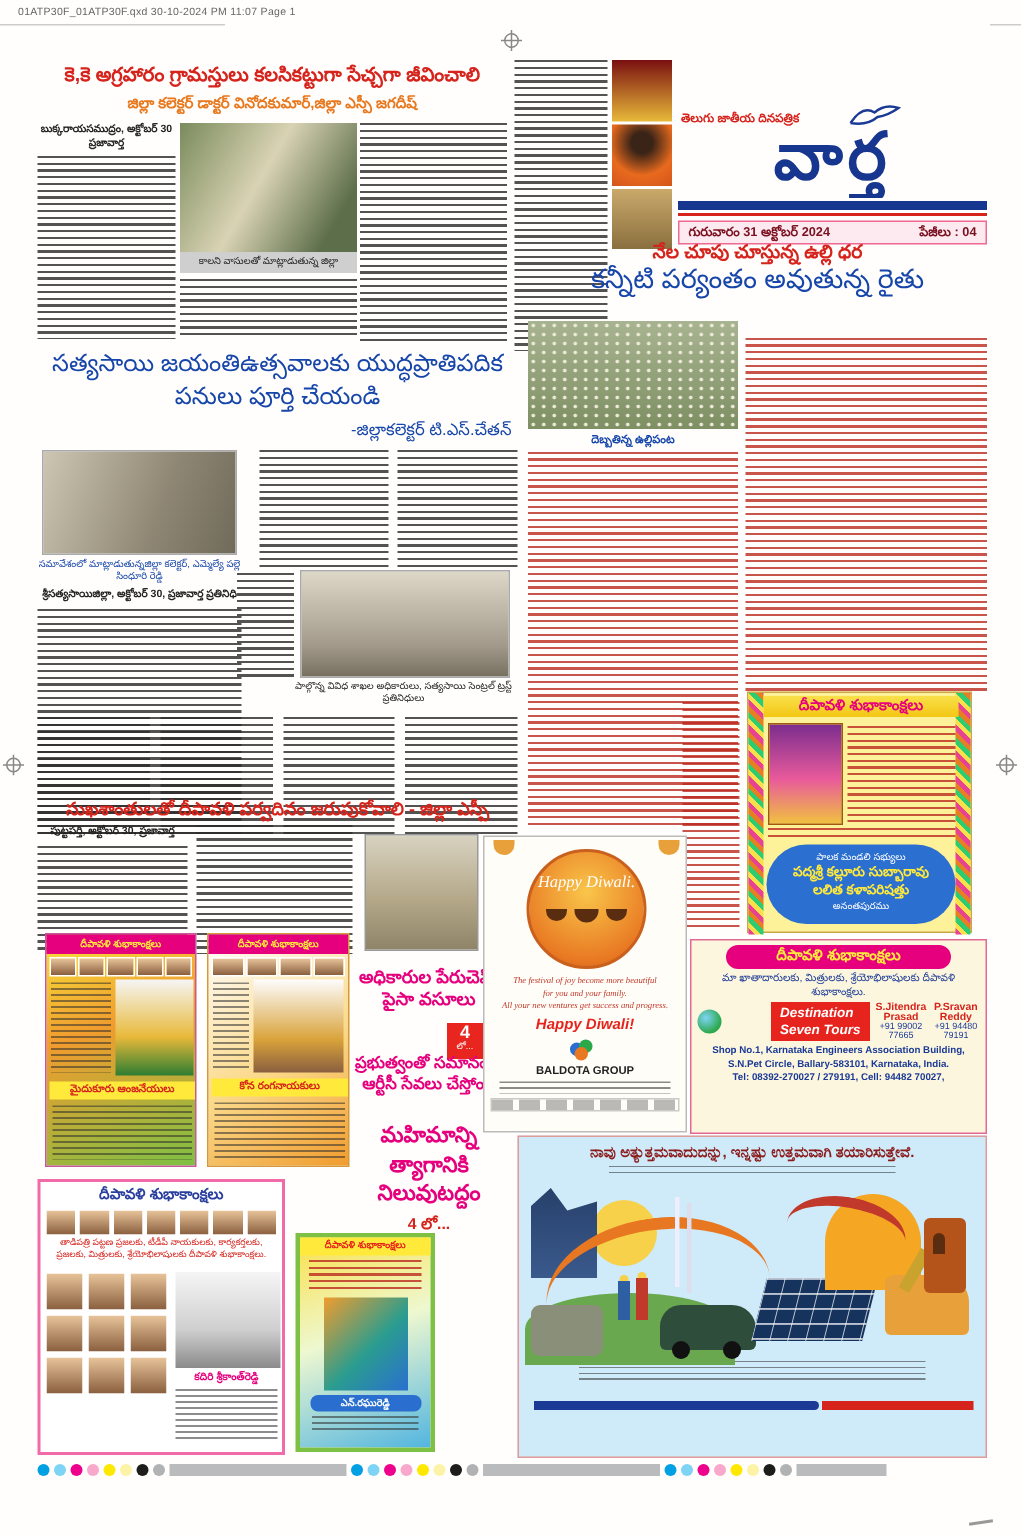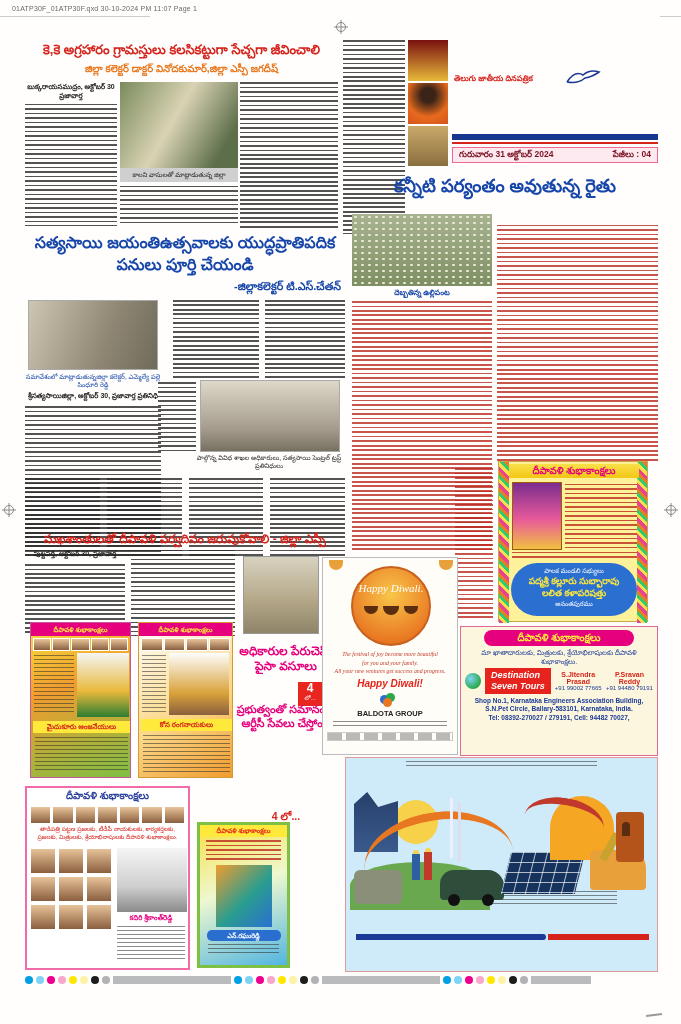--- a/index.html
+++ b/index.html
@@ -23,21 +23,21 @@
   .ph-officer{background:linear-gradient(#d8d2c0,#b5a98a 55%,#8f8468);}
   .ph-man1{background:linear-gradient(#f5f5f5,#e8b93a 60%,#2e7d32);}
   .ph-man2{background:linear-gradient(#fdfdfd,#d9a23a 65%,#8a5f3f);}
   .ph-namaste{background:linear-gradient(#f5f5f5,#cfcfcf 60%,#8a8a8a);}
   .ph-man3{background:linear-gradient(135deg,#f09c2e,#2a9d8f 55%,#2a6fd0);}
   .ph-lakshmi{background:linear-gradient(#7b2d8e,#e85a9b 55%,#f0c040);}
   .face{background:linear-gradient(#e8c49a,#8a5f3f);border:1px solid #fff;box-sizing:border-box;}
   .cap{font-size:6.5px;line-height:1.25;text-align:center;color:#1d1d1d;}
   .capblue{color:#1746aa;}
   .hl-red{color:#d6231c;font-weight:bold;text-align:center;}
-  .hl-blue{color:#1746aa;font-weight:bold;text-align:center;}
+  .hl-blue{color:#1746aa;font-weight:normal;text-align:center;}
   .mag{color:#e6007e;font-weight:bold;text-align:center;}
   .dot{width:8px;height:8px;border-radius:50%;display:inline-block;}
   .gbar{height:8px;background:#b9bbbd;display:inline-block;}
   .cbar{display:flex;align-items:center;gap:3px;}
   .bordered{box-sizing:border-box;}
 </style>
 </head>
 <body>
 
 <div class="page">
@@ -77,28 +77,31 @@
 
   <div class="abs" style="left:408px;top:40px;width:40px;height:128px;">
     <div class="ph ph-shrine" style="width:40px;height:41px;margin-bottom:2px;"></div>
     <div class="ph ph-sai" style="width:40px;height:41px;margin-bottom:2px;"></div>
     <div class="ph ph-temple" style="width:40px;height:40px;"></div>
   </div>
   <div class="abs" style="left:454px;top:74px;font-size:8px;font-weight:bold;color:#d6231c;">తెలుగు జాతీయ దినపత్రిక</div>
   <svg class="abs" style="left:565px;top:68px;" width="36" height="20">
     <path d="M2 14 Q10 2 18 7 Q25 1 34 4 Q27 9 20 10 Q13 16 2 14" fill="none" stroke="#1a3a96" stroke-width="1.6"></path>
   </svg>
+  <div class="abs" style="left:452px;top:78px;width:206px;height:54px;color:#16368f;font-weight:bold;font-size:44px;line-height:54px;
+              text-align:center;letter-spacing:3px;overflow:hidden;">వార్త</div>
   <div class="abs" style="left:452px;top:134px;width:206px;height:6px;background:#16368f;"></div>
   <div class="abs" style="left:452px;top:142px;width:206px;height:2px;background:#d6231c;"></div>
   <div class="abs" style="left:452px;top:147px;width:206px;height:16px;background:#fdeaf0;border:1px solid #ef6a93;box-sizing:border-box;
               display:flex;justify-content:space-between;align-items:center;padding:0 6px;font-size:8.5px;font-weight:bold;color:#7a1020;">
     <span>గురువారం 31 అక్టోబర్ 2024</span>
     <span>పేజీలు : 04</span>
   </div>
 
+  <div class="abs hl-red" style="left:352px;top:161px;width:306px;font-size:12.5px;">నేల చూపు చూస్తున్న ఉల్లి ధర</div>
   <div class="abs hl-blue" style="left:352px;top:176px;width:306px;height:26px;font-size:18px;overflow:hidden;">కన్నీటి పర్యంతం అవుతున్న రైతు</div>
   <div class="abs ph ph-onion" style="left:352px;top:214px;width:140px;height:72px;"></div>
   <div class="abs cap capblue" style="left:352px;top:288px;width:140px;font-size:7.5px;font-weight:bold;">దెబ్బతిన్న ఉల్లిపంట</div>
   <div class="abs tx red" style="left:352px;top:301px;width:140px;height:250px;"></div>
   <div class="abs tx red" style="left:497px;top:225px;width:161px;height:236px;"></div>
   <div class="abs tx red" style="left:455px;top:468px;width:38px;height:152px;"></div>
 
   <div class="abs" style="left:25px;top:232px;width:320px;height:326px;">
     <div class="abs hl-blue" style="left:0;top:0;width:320px;height:44px;font-size:16px;line-height:1.35;overflow:hidden;">సత్యసాయి జయంతిఉత్సవాలకు యుద్ధప్రాతిపదిక పనులు పూర్తి చేయండి</div>
     <div class="abs hl-blue" style="left:150px;top:48px;width:166px;font-size:11px;text-align:right;">-జిల్లాకలెక్టర్ టి.ఎస్.చేతన్</div>
@@ -126,20 +129,21 @@
     <div class="abs tx" style="left:106px;top:18px;width:104px;height:86px;"></div>
     <div class="abs ph ph-officer bordered" style="left:218px;top:24px;width:76px;height:78px;border:1px solid #999;"></div>
   </div>
 
   <div class="abs mag" style="left:236px;top:644px;width:100px;font-size:12px;line-height:1.25;">అధికారుల పేరుచెప్పి పైసా వసూలు</div>
   <div class="abs" style="left:298px;top:682px;width:24px;height:24px;background:#e8261f;color:#fff;text-align:center;">
     <div style="font-size:12px;font-weight:bold;line-height:13px;">4</div>
     <div style="font-size:6px;line-height:7px;">లో...</div>
   </div>
   <div class="abs mag" style="left:232px;top:702px;width:108px;font-size:11px;line-height:1.3;">ప్రభుత్వంతో సమానంగా ఆర్టీసీ సేవలు చేస్తోంది</div>
+  <div class="abs mag" style="left:232px;top:748px;width:108px;font-size:14.5px;line-height:1.35;">మహిమాన్ని త్యాగానికి నిలువుటద్దం</div>
   <div class="abs hl-red" style="left:232px;top:810px;width:108px;font-size:10.5px;">4 లో...</div>
 
   <div class="abs bordered" style="left:30px;top:622px;width:101px;height:156px;border:1px solid #c5589b;
               background:linear-gradient(160deg,#f7e23b,#f09c2e 40%,#7ec043);">
     <div style="height:13px;background:#e6007e;color:#ffe93b;font-size:6.5px;font-weight:bold;text-align:center;line-height:13px;overflow:hidden;">దీపావళి శుభాకాంక్షలు</div>
     <div style="display:flex;gap:1px;padding:2px 2px 0 2px;">
       <div class="face" style="width:19px;height:13px;"></div>
       <div class="face" style="width:19px;height:13px;"></div>
       <div class="face" style="width:19px;height:13px;"></div>
       <div class="face" style="width:19px;height:13px;"></div>
@@ -245,38 +249,39 @@
       <div style="font-size:6.5px;">అనంతపురము</div>
     </div>
   </div>
 
   <div class="abs bordered" style="left:460px;top:626px;width:198px;height:130px;background:#fdf6df;border:1px solid #e06a93;">
     <div style="margin:3px auto 0 auto;width:150px;height:16px;background:#e6007e;border-radius:8px;color:#ffe93b;
                 font-size:10px;font-weight:bold;text-align:center;line-height:16px;overflow:hidden;">దీపావళి శుభాకాంక్షలు</div>
     <div style="margin-top:2px;padding:0 6px;font-size:7px;color:#1a3a96;text-align:center;line-height:1.35;height:20px;overflow:hidden;">మా ఖాతాదారులకు, మిత్రులకు, శ్రేయోభిలాషులకు దీపావళి శుభాకాంక్షలు.</div>
     <div style="display:flex;align-items:center;padding:0 4px;gap:4px;">
       <div style="width:16px;height:16px;border-radius:50%;background:radial-gradient(circle at 35% 35%,#7fd4f5,#2aa84a 70%);"></div>
-      <div style="background:#e6231c;color:#fff;font-weight:bold;font-style:italic;font-size:9px;line-height:1.2;padding:2px 6px;">
+      <div style="background:#e6231c;color:#fff;font-weight:bold;font-style:italic;font-size:9px;line-height:1.2;padding:2px 6px;margin-left:29px;">
         <div>Destination</div>
         <div>Seven Tours</div>
       </div>
       <div style="flex:1;text-align:center;">
         <div style="font-size:7px;font-weight:bold;color:#d6231c;">S.Jitendra Prasad</div>
         <div style="font-size:6px;color:#1a3a96;">+91 99002 77665</div>
       </div>
       <div style="flex:1;text-align:center;">
         <div style="font-size:7px;font-weight:bold;color:#d6231c;">P.Sravan Reddy</div>
         <div style="font-size:6px;color:#1a3a96;">+91 94480 79191</div>
       </div>
     </div>
     <div style="margin-top:3px;padding:0 6px;font-size:6.5px;font-weight:bold;color:#1a3a96;text-align:center;line-height:1.35;">Shop No.1, Karnataka Engineers Association Building, S.N.Pet Circle, Ballary-583101, Karnataka, India.</div>
     <div style="padding:0 6px;font-size:6.5px;font-weight:bold;color:#1a3a96;text-align:center;">Tel: 08392-270027 / 279191, Cell: 94482 70027,</div>
   </div>
 
   <div class="abs bordered" style="left:345px;top:757px;width:313px;height:215px;background:#cfeaf8;border:1px solid #e09a9a;">
+    <div style="margin-top:5px;font-size:10px;font-weight:bold;color:#8b1a1a;text-align:center;">ನಾವು ಅತ್ಯುತ್ತಮವಾದುದನ್ನು, ಇನ್ನಷ್ಟು ಉತ್ತಮವಾಗಿ ತಯಾರಿಸುತ್ತೇವೆ.</div>
     <div class="tx lt" style="margin:3px 60px 0 60px;height:8px;"></div>
     <div class="abs" style="left:8px;top:34px;width:297px;height:118px;">
       <div class="abs" style="left:40px;top:8px;width:44px;height:44px;border-radius:50%;background:#f7d14a;"></div>
       <div class="abs" style="left:0;top:0;width:44px;height:60px;background:linear-gradient(#27406b,#3a5a8c);clip-path:polygon(0 100%,0 20%,30% 0,55% 25%,100% 15%,100% 100%);"></div>
       <div class="abs" style="left:10px;top:20px;width:150px;height:90px;border-top:8px solid #e87722;border-radius:50%;transform:rotate(-8deg);border-left:0;border-right:0;border-bottom:0;"></div>
       <div class="abs" style="left:96px;top:6px;width:3px;height:60px;background:#eef;box-shadow:8px 4px 0 #dde;"></div>
       <div class="abs" style="left:-4px;top:70px;width:140px;height:48px;border-radius:50% 50% 0 0;background:#6aa84f;"></div>
       <div class="abs" style="left:0;top:78px;width:48px;height:34px;background:#8a8f7a;border-radius:6px;"></div>
       <div class="abs" style="left:58px;top:62px;width:8px;height:26px;background:#2e5fa3;"></div>
       <div class="abs" style="left:70px;top:60px;width:8px;height:28px;background:#c0392b;"></div>

